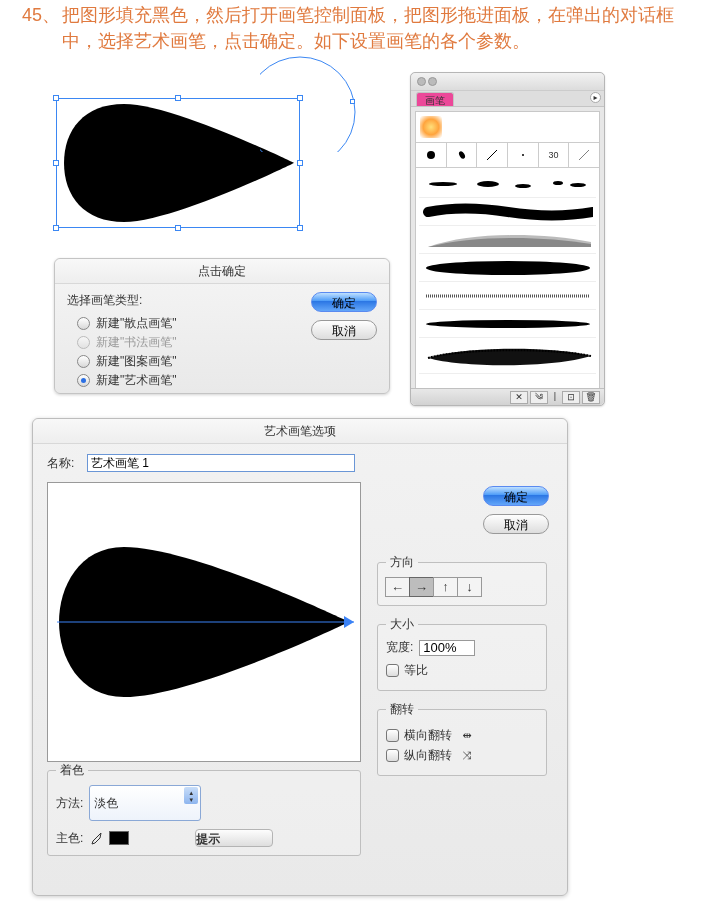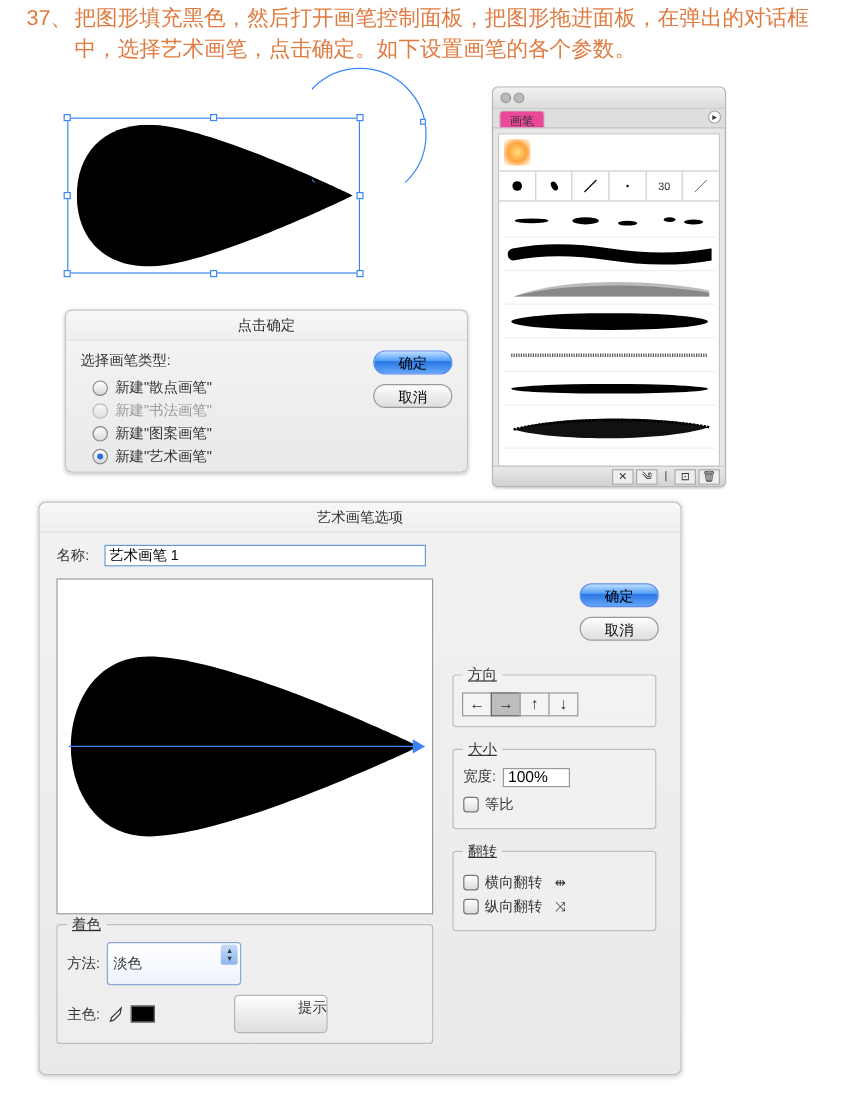--- a/index.html
+++ b/index.html
@@ -265,21 +265,21 @@
     position: relative;
   }
 
   fieldset.grp {
     border: 1px solid #bfbfbf;
     border-radius: 3px;
     margin: 0 0 10px;
     padding: 6px 8px 8px;
     background: rgba(255,255,255,.2);
   }
-  fieldset.grp legend { font-size: 12px; padding: 0 4px; text-decoration: underline; }
+  fieldset.grp legend { font-size: 12px; padding: 0 4px; }
   .right-col {
     position: absolute;
     left: 344px;
     top: 110px;
     width: 170px;
   }
   .dir-row { display: flex; gap: 0; }
   .dir-btn {
     width: 25px; height: 20px;
     border: 1px solid #999;
@@ -336,36 +336,37 @@
   .key-row { display: flex; align-items: center; gap: 6px; }
   .eyedrop {
     width: 14px; height: 14px; display: inline-block;
     position: relative;
   }
   .key-swatch {
     width: 20px; height: 14px;
     background: #000; border: 1px solid #666;
   }
   .tip-btn {
-    width: 78px; height: 32px;
+    width: 78px; height: 18px;
     border-radius: 4px;
     background: linear-gradient(#fdfdfd,#dedede);
     border: 1px solid #b4b4b4;
-    text-align: right; line-height: 18px;
+    text-align: left; line-height: 18px;
     margin-left: 60px;
     cursor: pointer;
+    font-weight: bold;
   }
 </style>
 </head>
 <body>
 
 <div class="page">
 
   <div class="step-text">
-    <span class="step-num">37、</span>
+    <span class="step-num">45、</span>
     <span class="step-body">把图形填充黑色，然后打开画笔控制面板，把图形拖进面板，在弹出的对话框中，选择艺术画笔，点击确定。如下设置画笔的各个参数。</span>
   </div>
 
   <div class="shape-select">
     <div class="sel-box">
       <div class="handle" style="top:-4px;left:-4px"></div>
       <div class="handle" style="top:-4px;left:50%;margin-left:-3px"></div>
       <div class="handle" style="top:-4px;right:-4px"></div>
       <div class="handle" style="top:50%;left:-4px;margin-top:-3px"></div>
       <div class="handle" style="top:50%;right:-4px;margin-top:-3px"></div>

